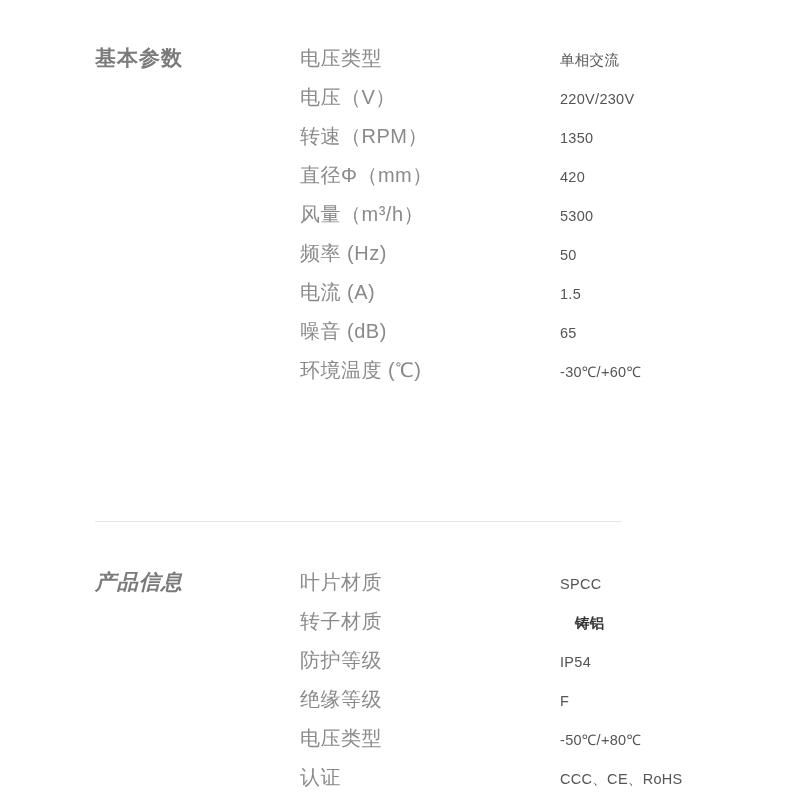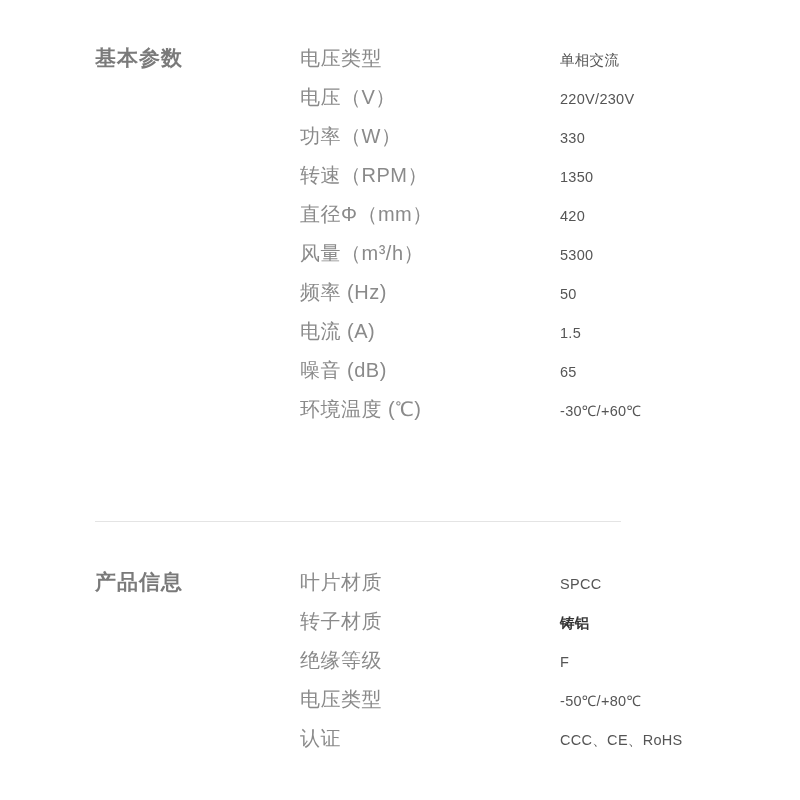--- a/index.html
+++ b/index.html
@@ -54,62 +54,59 @@
   .spec-value {
     font-size: 14.5px;
     color: #555;
     line-height: 39px;
     letter-spacing: 0.3px;
     text-align: right;
   }
   .spec-value.bold {
     font-weight: bold;
     color: #333;
+    margin-left: 15px;
   }
   .divider {
     position: absolute;
     left: 95px;
     right: 95px;
     height: 1px;
     background: #e4e4e4;
   }
 
   
   #section-basic { position: absolute; left: 0; top: 0; width: 800px; }
   #section-basic .section-title { top: 47px; }
   #section-basic .spec-list { top: 39px; }
 
   
   #divider-1 { top: 521px; }
 
   
   #section-product { position: absolute; left: 0; top: 0; width: 800px; }
-  #section-product .section-title { top: 571px; }
+  #section-product .section-title { top: 571px; font-style: italic; }
   #section-product .spec-list { top: 563px; }
 </style>
 </head>
 <body>
 
 <div class="page">
 
   <div class="section" id="section-basic">
     <div class="section-title">基本参数</div>
     <div class="spec-list">
 
       <div class="spec-row">
         <div class="spec-label">电压类型</div>
         <div class="spec-value">单相交流</div>
       </div>
       <div class="spec-row">
         <div class="spec-label">电压（V）</div>
         <div class="spec-value">220V/230V</div>
-      </div>
-      <div class="spec-row">
-        <div class="spec-label">功率（W）</div>
-        <div class="spec-value">330</div>
       </div>
       <div class="spec-row">
         <div class="spec-label">转速（RPM）</div>
         <div class="spec-value">1350</div>
       </div>
       <div class="spec-row">
         <div class="spec-label">直径Φ（mm）</div>
         <div class="spec-value">420</div>
       </div>
       <div class="spec-row">
@@ -144,20 +141,24 @@
 
       <div class="spec-row">
         <div class="spec-label">叶片材质</div>
         <div class="spec-value">SPCC</div>
       </div>
       <div class="spec-row">
         <div class="spec-label">转子材质</div>
         <div class="spec-value bold">铸铝</div>
       </div>
       <div class="spec-row">
+        <div class="spec-label">防护等级</div>
+        <div class="spec-value">IP54</div>
+      </div>
+      <div class="spec-row">
         <div class="spec-label">绝缘等级</div>
         <div class="spec-value">F</div>
       </div>
       <div class="spec-row">
         <div class="spec-label">电压类型</div>
         <div class="spec-value">-50℃/+80℃</div>
       </div>
       <div class="spec-row">
         <div class="spec-label">认证</div>
         <div class="spec-value">CCC、CE、RoHS</div>

